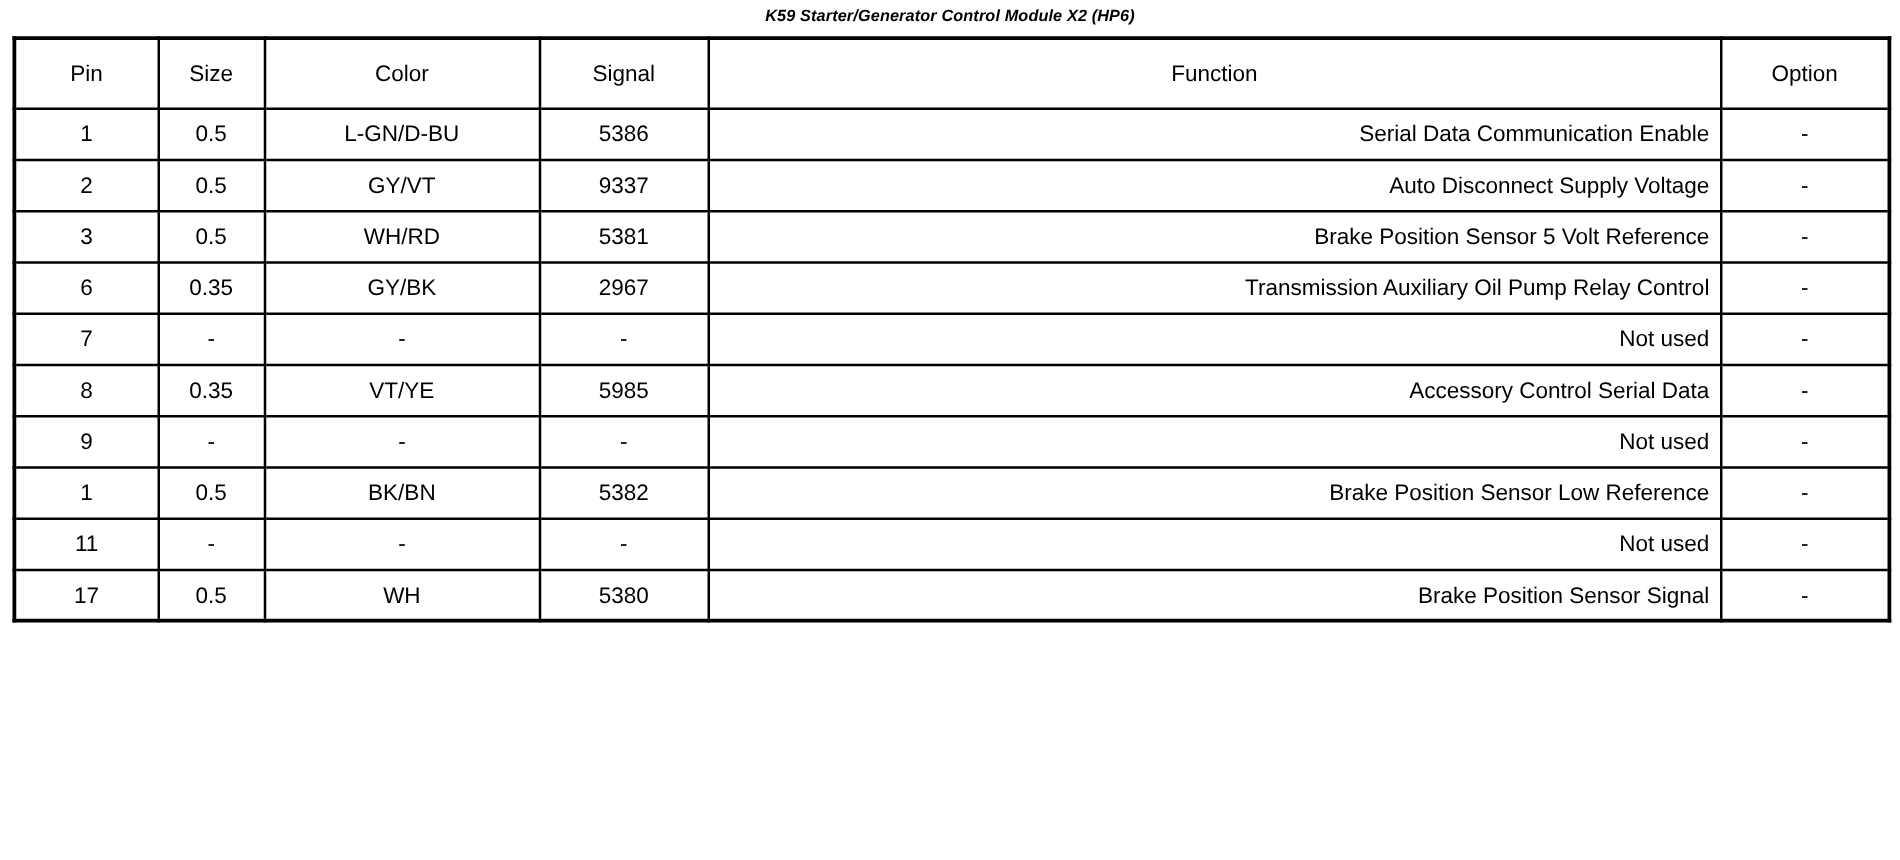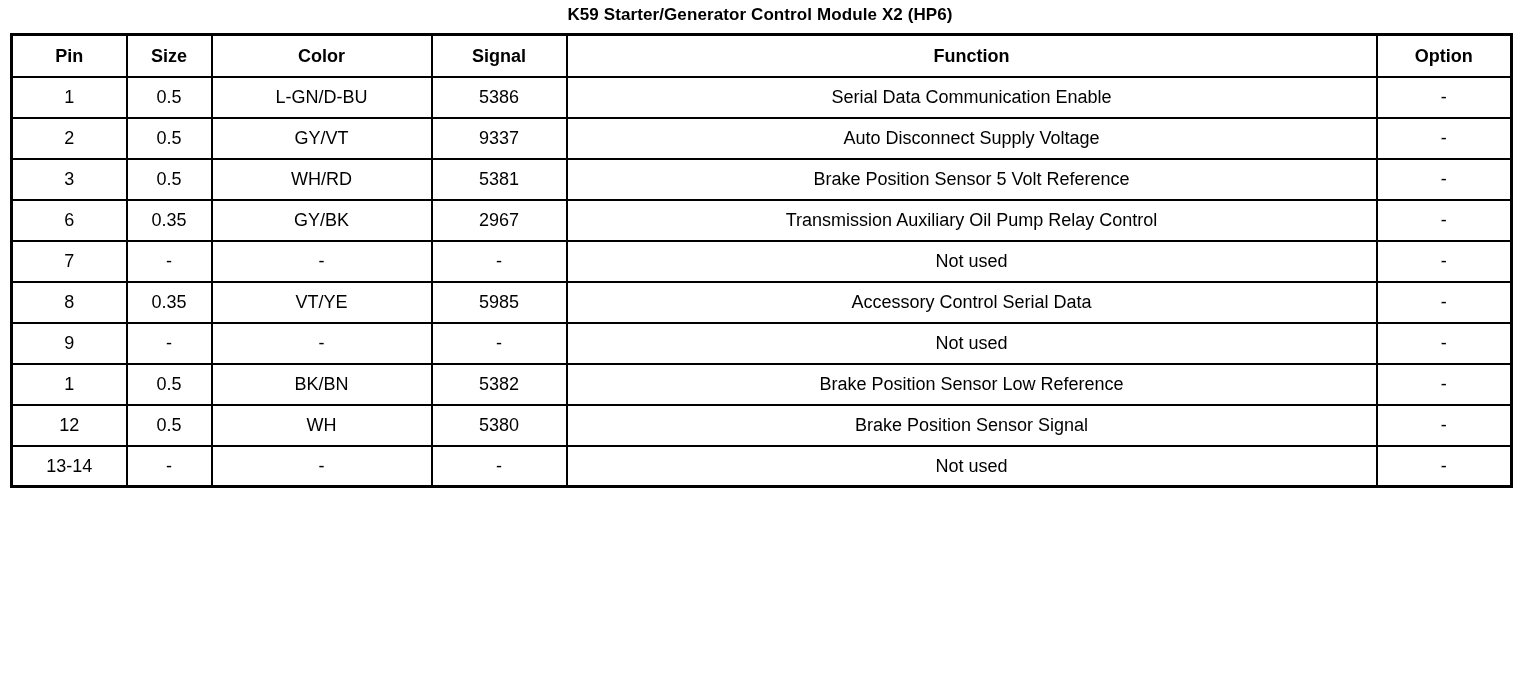--- a/index.html
+++ b/index.html
@@ -15,26 +15,27 @@
     overflow: hidden;
   }
   .page {
     position: relative;
     width: 1520px;
     height: 688px;
     box-sizing: border-box;
   }
   .doc-title {
     text-align: center;
-    font-size: 17px;
+    font-size: 13px;
     font-weight: bold;
     line-height: 1;
     padding-top: 6px;
     padding-bottom: 10px;
     letter-spacing: 0.1px;
+    font-style: italic;
   }
   table.pinout {
     border-collapse: collapse;
     table-layout: fixed;
     width: 1500px;
     margin: 0 10px;
     border: 3px solid #000;
   }
   table.pinout th,
   table.pinout td {
@@ -42,41 +43,41 @@
     font-size: 18px;
     line-height: 1;
     height: 41px;
     padding: 0 8px;
     box-sizing: border-box;
     vertical-align: middle;
     white-space: nowrap;
     overflow: hidden;
   }
   table.pinout thead th {
-    font-weight: bold;
+    font-weight: normal;
     text-align: center;
-    height: 42px;
+    height: 56px;
   }
   
   col.c-pin     { width: 115px; }
   col.c-size    { width: 85px;  }
   col.c-color   { width: 220px; }
   col.c-circuit { width: 135px; }
   col.c-function{ width: 810px; }
   col.c-option  { width: 135px; }
 
   td.cell-pin,
   td.cell-size,
   td.cell-color,
   td.cell-circuit,
   td.cell-option {
     text-align: center;
   }
   td.cell-function {
-    text-align: center;
+    text-align: right;
     padding-left: 12px;
   }
 </style>
 </head>
 <body>
 
 <div class="page">
 
   <div class="doc-title">K59 Starter/Generator Control Module X2 (HP6)</div>
 
@@ -158,31 +159,31 @@
         </tr>
         <tr>
           <td class="cell-pin">1</td>
           <td class="cell-size">0.5</td>
           <td class="cell-color">BK/BN</td>
           <td class="cell-circuit">5382</td>
           <td class="cell-function">Brake Position Sensor Low Reference</td>
           <td class="cell-option">-</td>
         </tr>
         <tr>
-          <td class="cell-pin">12</td>
+          <td class="cell-pin">11</td>
+          <td class="cell-size">-</td>
+          <td class="cell-color">-</td>
+          <td class="cell-circuit">-</td>
+          <td class="cell-function">Not used</td>
+          <td class="cell-option">-</td>
+        </tr>
+        <tr>
+          <td class="cell-pin">17</td>
           <td class="cell-size">0.5</td>
           <td class="cell-color">WH</td>
           <td class="cell-circuit">5380</td>
           <td class="cell-function">Brake Position Sensor Signal</td>
-          <td class="cell-option">-</td>
-        </tr>
-        <tr>
-          <td class="cell-pin">13-14</td>
-          <td class="cell-size">-</td>
-          <td class="cell-color">-</td>
-          <td class="cell-circuit">-</td>
-          <td class="cell-function">Not used</td>
           <td class="cell-option">-</td>
         </tr>
       </tbody>
   </table>
 
 </div>
 
 </body></html>

